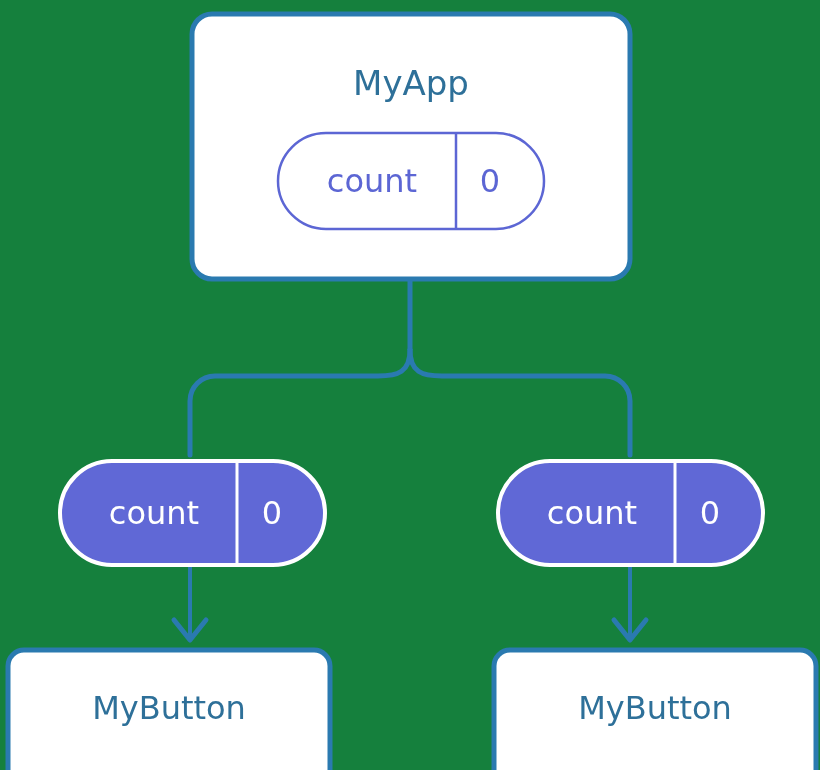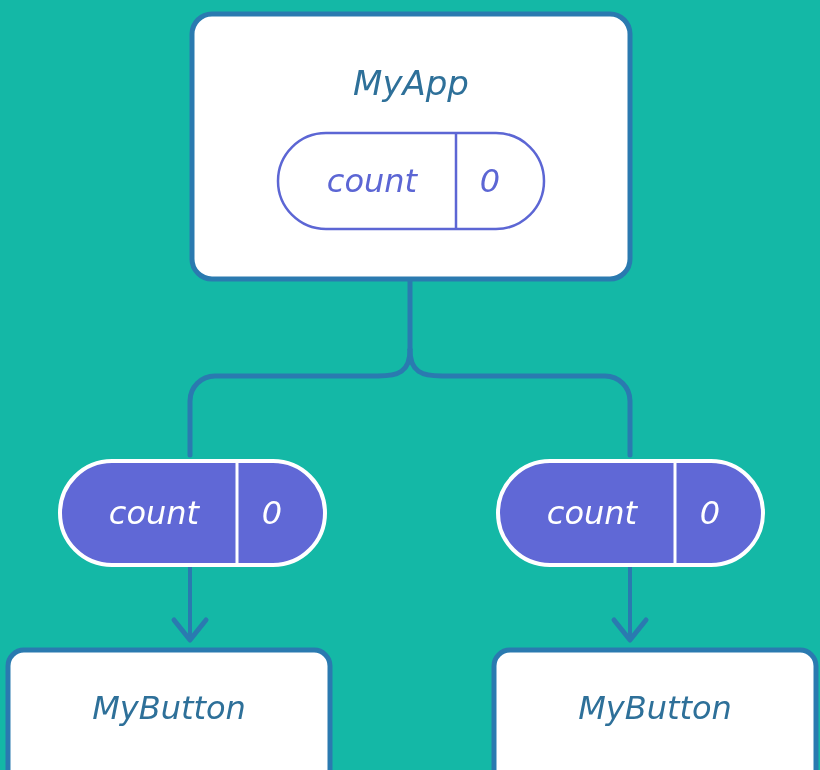--- a/index.html
+++ b/index.html
@@ -10,22 +10,21 @@
   body {
     width: 820px;
     height: 770px;
     overflow: hidden;
     font-family: "DejaVu Sans", sans-serif;
   }
   #diagram-root {
     position: relative;
     width: 820px;
     height: 770px;
-    background: #14b8a6;
-    font-style: italic;
+    background: #15803d;
   }
   svg.layer {
     position: absolute;
     top: 0;
     left: 0;
     width: 820px;
     height: 770px;
     display: block;
   }
   .node-text {

